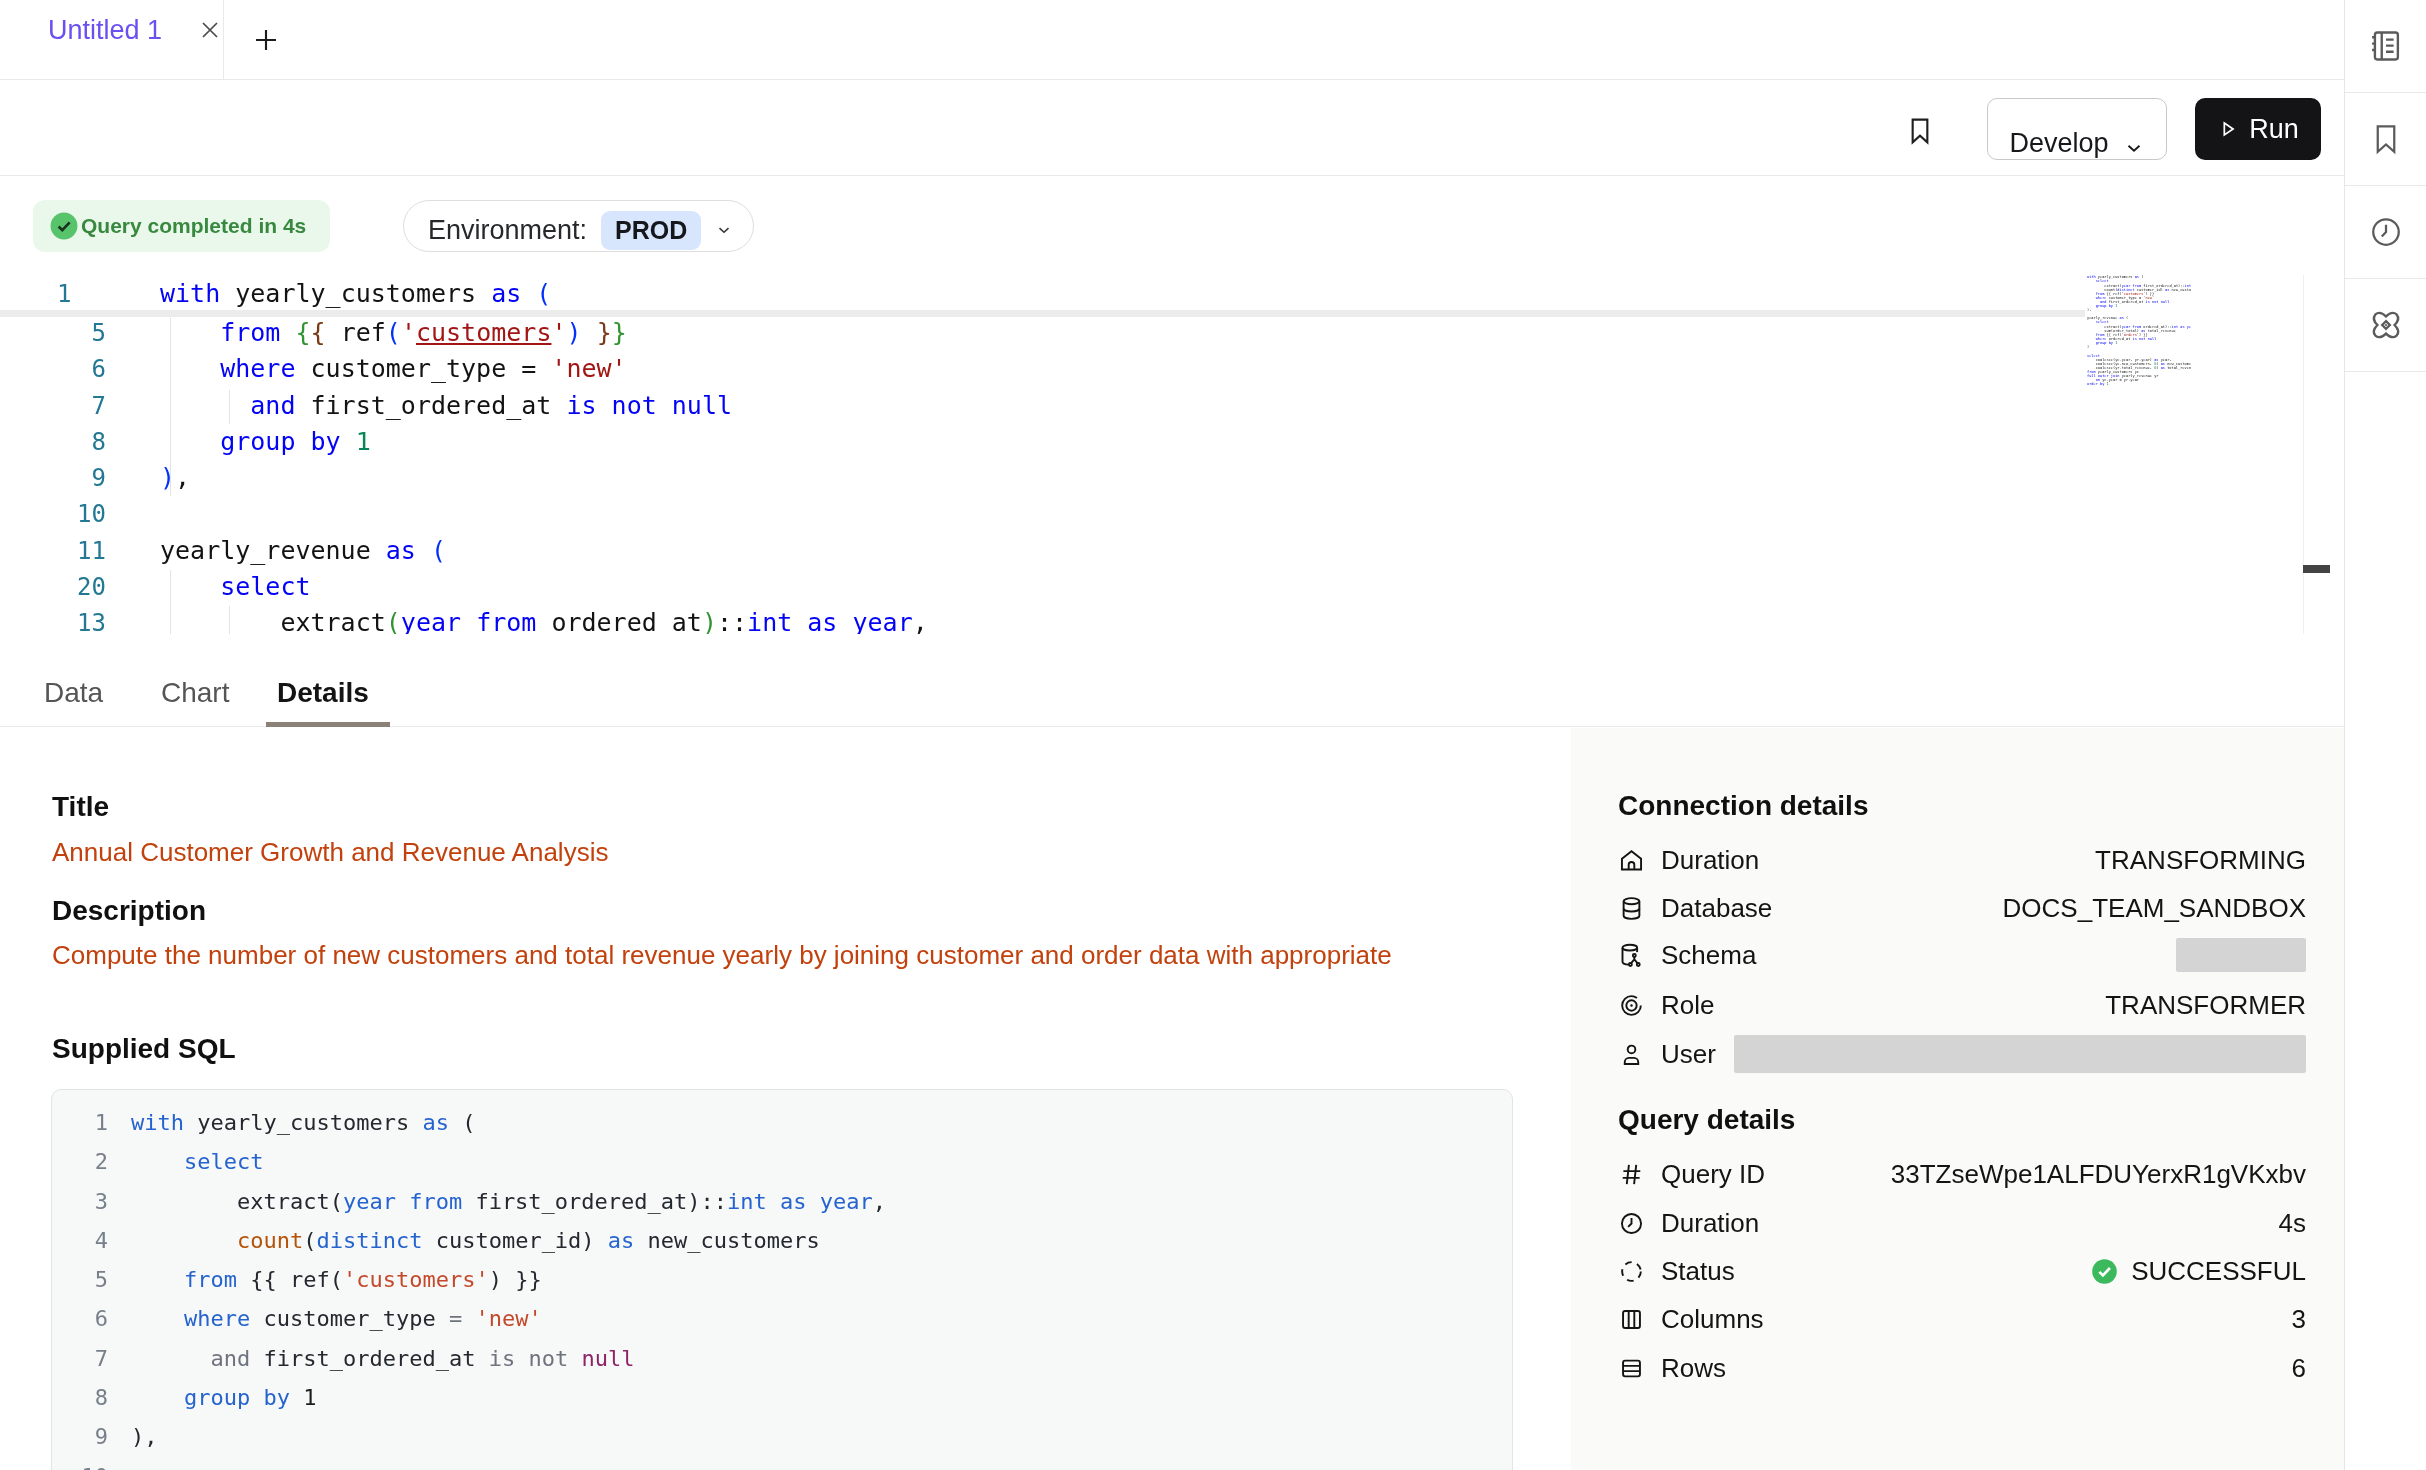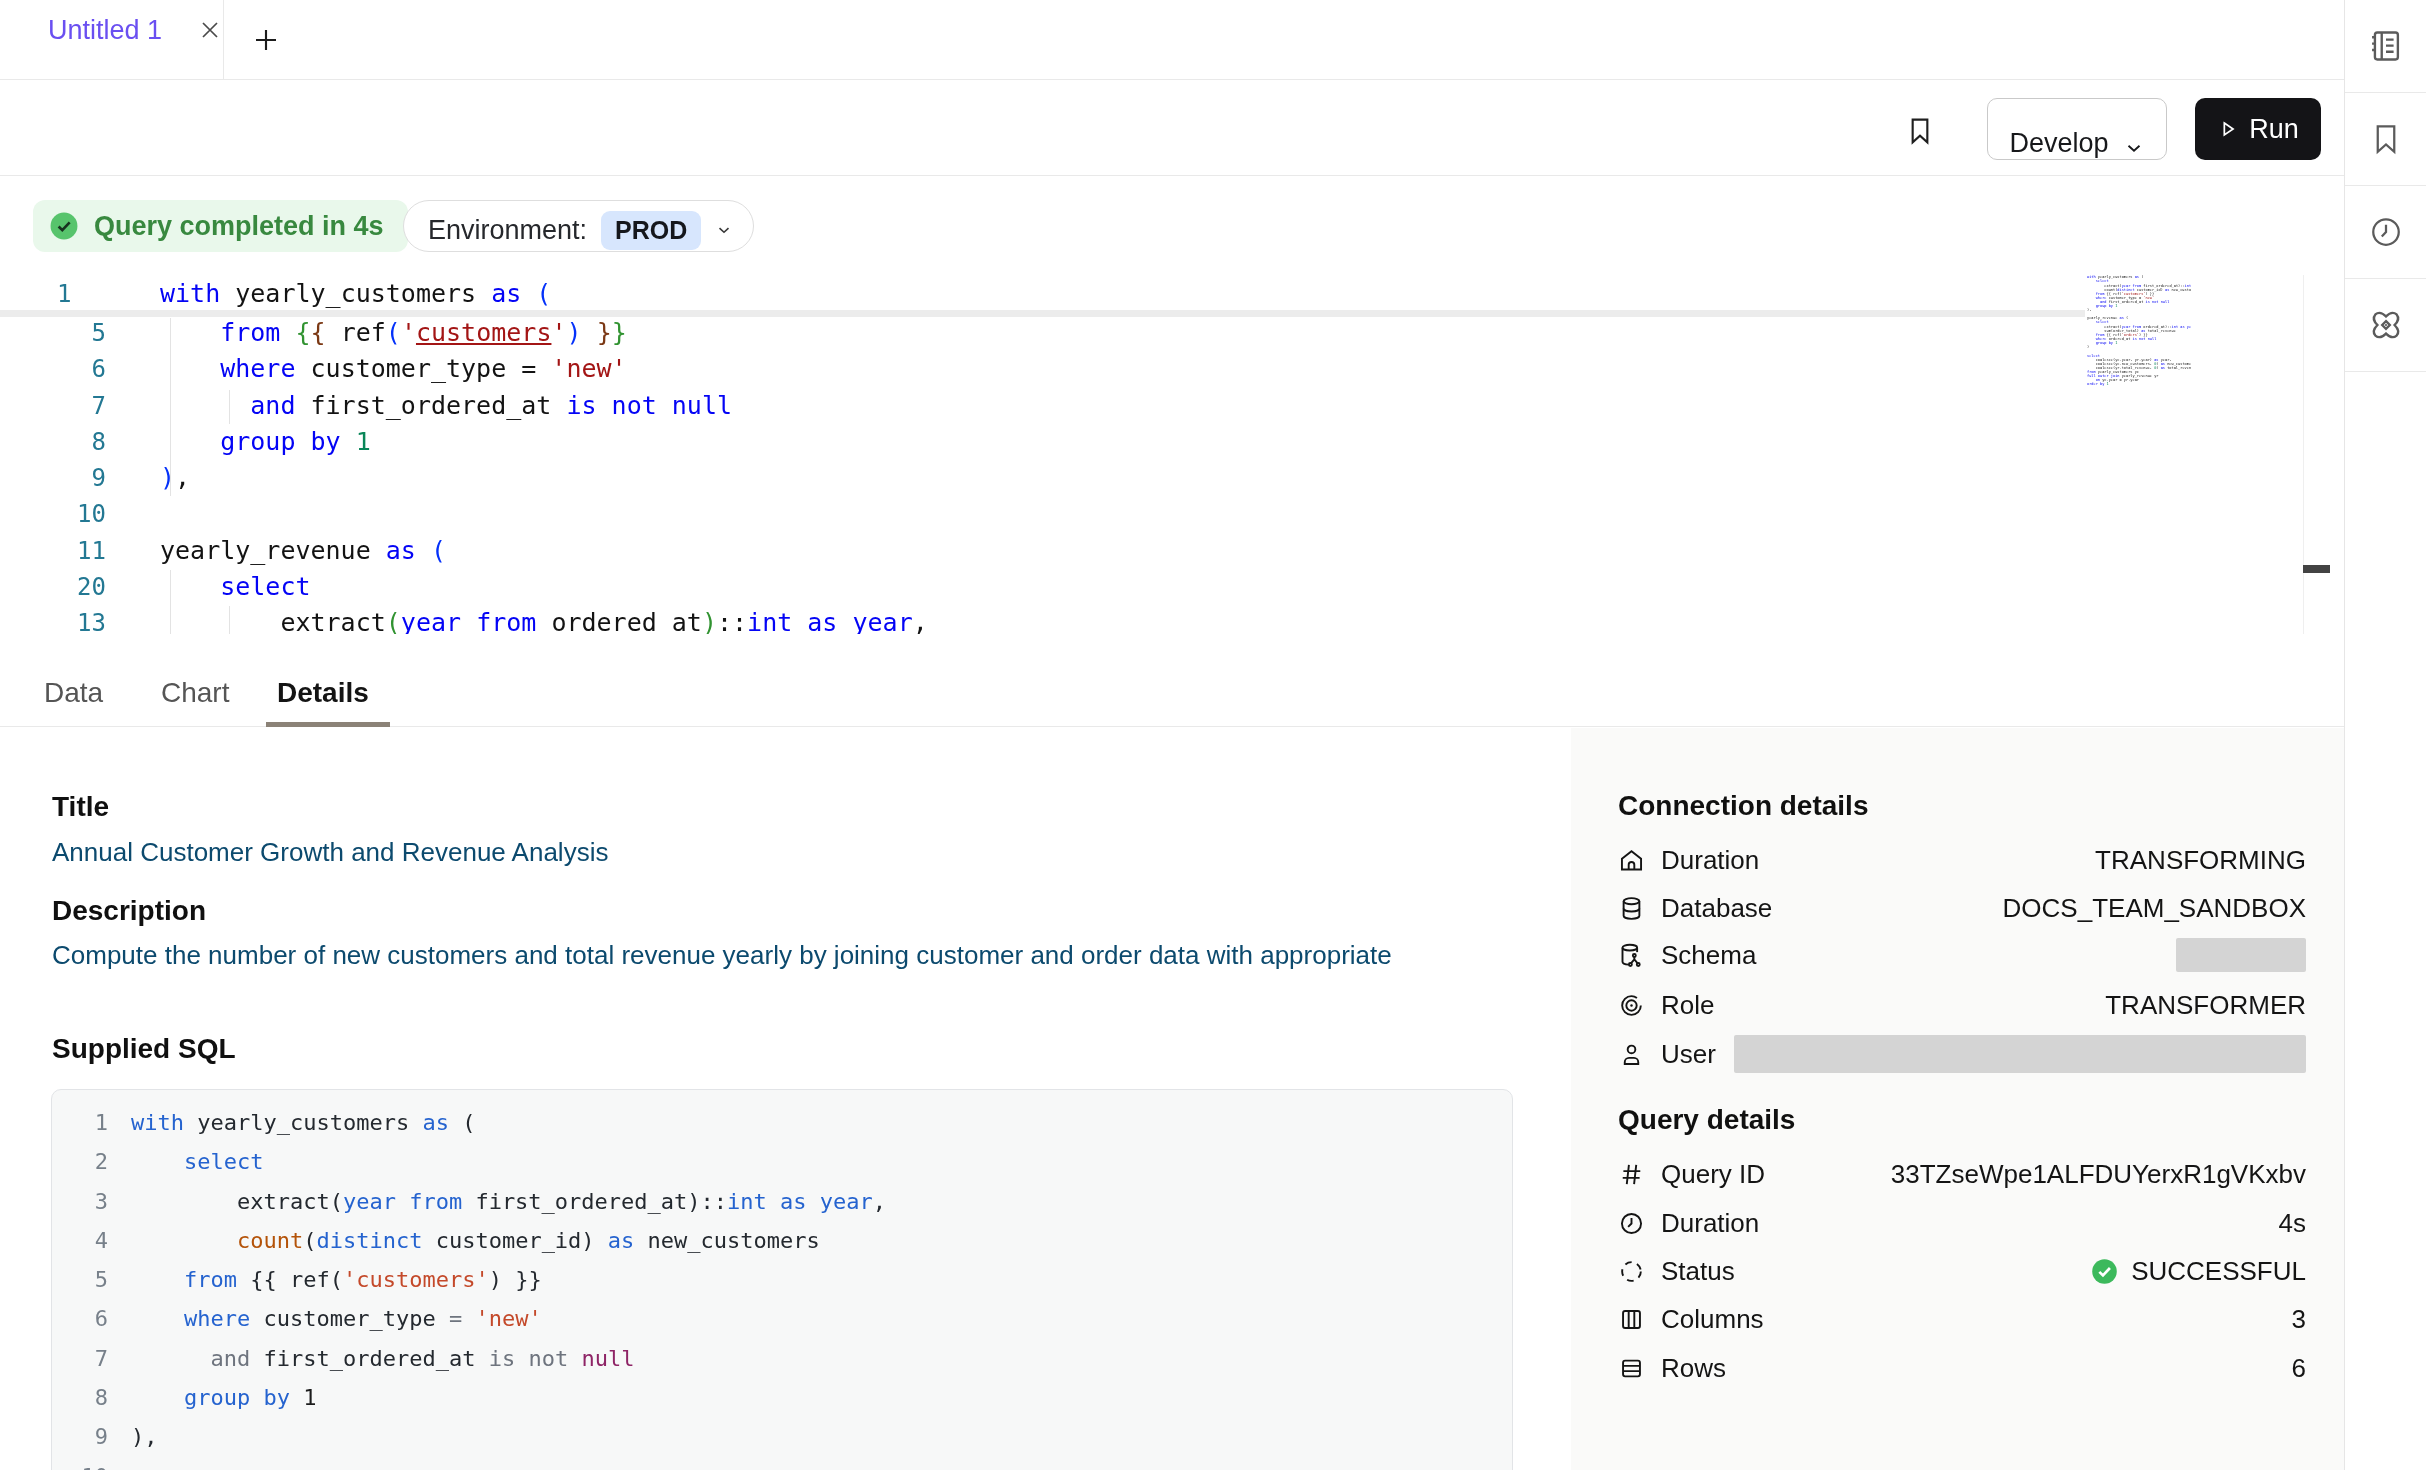--- a/index.html
+++ b/index.html
@@ -14,21 +14,21 @@
   #new-tab { left:243px; top:0; height:80px; width:46px; display:flex; align-items:center; justify-content:center; cursor:pointer; }
   
   #toolbar { left:0; top:80px; width:2344px; height:96px; border-bottom:1px solid #e9e9e9; background:#fff; }
   #bookmark-btn { left:1896px; top:107px; width:48px; height:48px; display:flex; align-items:center; justify-content:center; }
   #develop-btn { left:1987px; top:98px; width:180px; height:62px; border:1.5px solid #c9c9c9; border-radius:10px;
     background:#fff; display:flex; align-items:flex-end; justify-content:center; gap:14px; font-size:27px; color:#17181b; }
   #run-btn { left:2195px; top:98px; width:126px; height:62px; background:#141417; border-radius:10px; color:#fff;
     display:flex; align-items:center; justify-content:center; gap:10px; font-size:27px; font-weight:500; }
   
   #query-pill { left:33px; top:200px; height:52px; padding:0 24px 0 14px; background:#e9f8eb; border-radius:12px;
-    display:flex; align-items:center; gap:13px; font-size:27px; font-weight:600; color:#38893f; }
+    display:flex; align-items:center; font-size:21px; font-weight:600; color:#38893f; }
   #env-pill { left:403px; top:200px; height:52px; padding:8px 20px 0 24px; background:#fff; border:1.5px solid #dedede;
     border-radius:26px; display:flex; align-items:center; gap:14px; font-size:27px; color:#26282c; }
   #env-pill .chip { background:#d7e6fd; color:#15171c; font-weight:600; font-size:25px; border-radius:9px; padding:5px 14px; }
   
   #editor { left:0; top:252px; width:2344px; height:382px; background:#fff; }
   .codearea { font-family:"DejaVu Sans Mono", monospace; font-size:25px; }
   .codearea .cl { display:flex; height:36.3px; line-height:36.3px; white-space:pre; }
   .codearea .ln { width:106px; text-align:right; color:#237893; font-size:24px; flex:0 0 auto; }
   .codearea .cd { margin-left:54px; }
   #sticky-line { left:0; top:24px; width:2085px; background:#fff; }
@@ -48,21 +48,21 @@
   #minimap .cl { height:10.3px; line-height:10.3px; white-space:pre; display:block; }
   #scroll-border { left:2303px; top:23px; width:1px; height:359px; background:#efefef; }
   #scroll-thumb { left:2303px; top:313px; width:27px; height:8px; background:#434343; }
   
   #results-tabs { left:0; top:634px; width:2344px; height:93px; border-bottom:1px solid #e9e9e9; background:#fff; }
   .rtab { position:absolute; top:12px; height:93px; display:flex; align-items:center; font-size:28px; color:#555; cursor:pointer; }
   .rtab.active { color:#141414; font-weight:600; }
   #tab-underline { left:266px; top:88px; width:124px; height:5px; background:#8b8277; }
   
   .h2 { font-size:28px; font-weight:700; color:#101010; }
-  .body-text { font-size:26px; color:#0c4a6e; line-height:33px; }
+  .body-text { font-size:26px; color:#c2410c; line-height:33px; }
   #right-panel-bg { left:1571px; top:728px; width:773px; height:742px; background:#fafaf9; }
   
   #sql-block { left:51px; top:1089px; width:1462px; height:440px; background:#f7f8f8; border:1px solid #e2e4e7; border-radius:10px; overflow:hidden; padding-top:13px; }
   #sql-block .cl { display:flex; height:39.3px; line-height:39.3px; white-space:pre; font-family:"DejaVu Sans Mono", monospace; font-size:22px; }
   #sql-block .ln { width:56px; text-align:right; color:#77808a; flex:0 0 auto; }
   #sql-block .cd { margin-left:23px; }
   .t-k { color:#2563cf; } .t-i { color:#24292f; } .t-f { color:#b45309; } .t-s { color:#c4492a; }
   .t-o { color:#6e747e; } .t-m { color:#8e2466; }
   
   .drow { position:absolute; left:1618px; width:688px; height:40px; display:flex; align-items:center; gap:16px; font-size:26px; color:#141414; }

